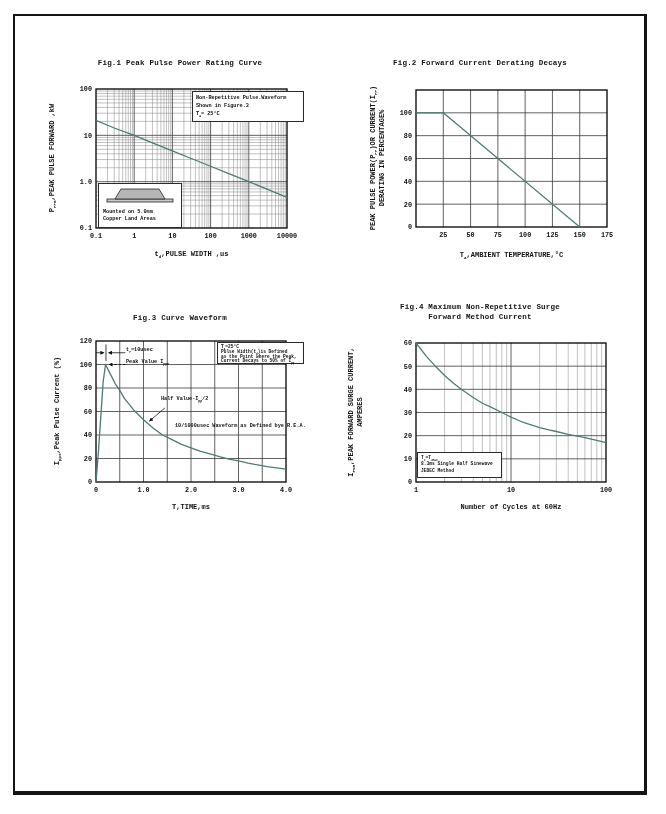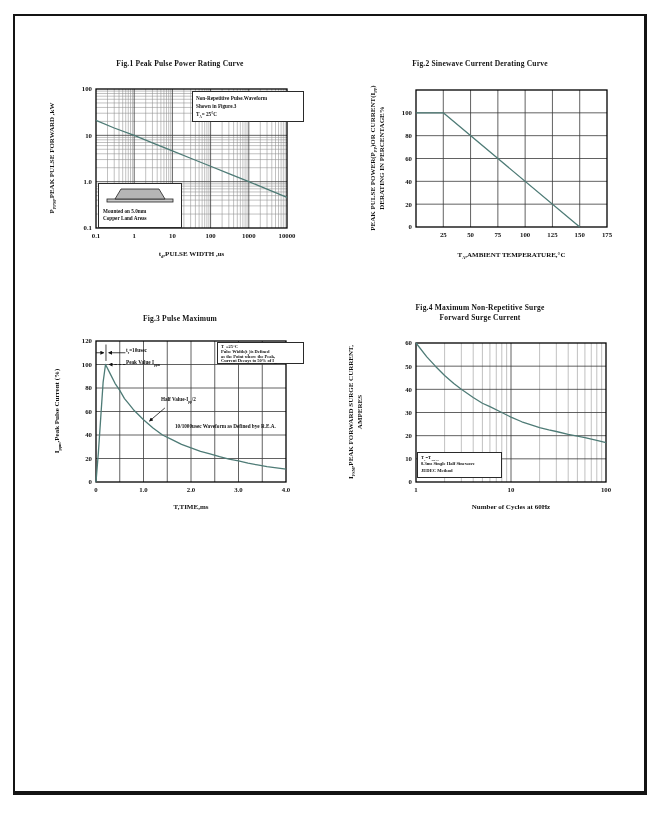--- a/index.html
+++ b/index.html
@@ -1,17 +1,17 @@
 <!DOCTYPE html>
 <html><head>
 <meta charset="utf-8">
 <style>
   html,body{margin:0;padding:0;background:#fff;}
   .page{position:relative;width:666px;height:814px;background:#fff;
-        font-family:Liberation Serif, serif;color:#111;overflow:hidden;}
+        font-family:Liberation Mono, monospace;color:#111;overflow:hidden;}
   .sheet{position:absolute;left:13px;top:14px;width:634px;height:781px;
          border:2px solid #141414;border-right-width:3px;border-bottom-width:4px;
          box-sizing:border-box;background:#fff;}
   .fig{position:absolute;width:280px;height:235px;}
   .fig svg.plot{position:absolute;left:0;top:0;}
   .title{position:absolute;left:0;width:100%;text-align:center;
          font-size:7.5px;font-weight:700;letter-spacing:.2px;}
   .xlab{position:absolute;text-align:center;font-size:7px;font-weight:700;white-space:nowrap;}
   .ylab{position:absolute;transform:translate(-50%,-50%) rotate(-90deg);
         white-space:nowrap;font-size:7px;font-weight:700;text-align:center;line-height:9px;}
@@ -128,21 +128,21 @@
       <svg width="76" height="20" viewBox="0 0 76 20">
         <rect x="4" y="14" width="66" height="3" fill="#c9c9c9" stroke="#222" stroke-width="0.8"></rect>
         <polygon points="12,14 18,4 56,4 62,14" fill="#b5b5b5" stroke="#222" stroke-width="0.8"></polygon>
       </svg>
       <div><span>Mounted on 5.0mm</span></div>
       <div><span>Copper Land Areas</span></div>
     </div>
   </div>
 
   <div class="fig" style="left:340px;top:55px;">
-    <div class="title" style="top:4px;">Fig.2  Sinewave Current Derating Curve</div>
+    <div class="title" style="top:4px;">Fig.2  Forward Current Derating Decays</div>
     <svg class="plot" width="280" height="235">
         <line x1="103.29" y1="35" x2="103.29" y2="172" stroke="#3a3a3a" stroke-width="0.8"></line>
         <line x1="130.57" y1="35" x2="130.57" y2="172" stroke="#3a3a3a" stroke-width="0.8"></line>
         <line x1="157.86" y1="35" x2="157.86" y2="172" stroke="#3a3a3a" stroke-width="0.8"></line>
         <line x1="185.14" y1="35" x2="185.14" y2="172" stroke="#3a3a3a" stroke-width="0.8"></line>
         <line x1="212.43" y1="35" x2="212.43" y2="172" stroke="#3a3a3a" stroke-width="0.8"></line>
         <line x1="239.71" y1="35" x2="239.71" y2="172" stroke="#3a3a3a" stroke-width="0.8"></line>
         <line x1="76" y1="149.17" x2="267" y2="149.17" stroke="#3a3a3a" stroke-width="0.8"></line>
         <line x1="76" y1="126.33" x2="267" y2="126.33" stroke="#3a3a3a" stroke-width="0.8"></line>
         <line x1="76" y1="103.50" x2="267" y2="103.50" stroke="#3a3a3a" stroke-width="0.8"></line>
@@ -165,21 +165,21 @@
         <polyline points="76.00,57.83 103.29,57.83 239.71,172.00" fill="none" stroke="#4e7b76" stroke-width="1.3" stroke-linejoin="round"></polyline>
       </svg>
     <div class="ylab" style="left:38px;top:103px;">
       <div><span>PEAK  PULSE  POWER(P</span><sub>PP</sub><span>)OR CURRENT(I</span><sub>PP</sub><span>)</span></div>
       <div><span>DERATING IN PERCENTAGE%</span></div>
     </div>
     <div class="xlab" style="left:76px;top:196px;width:191px;"><span>T</span><sub>A</sub><span>,AMBIENT TEMPERATURE,°C</span></div>
   </div>
 
   <div class="fig" style="left:40px;top:300px;">
-    <div class="title" style="top:14px;">Fig.3  Pulse Maximum</div>
+    <div class="title" style="top:14px;">Fig.3  Curve Waveform</div>
     <svg class="plot" width="280" height="235">
         <line x1="79.75" y1="41" x2="79.75" y2="182" stroke="#3a3a3a" stroke-width="0.8"></line>
         <line x1="103.50" y1="41" x2="103.50" y2="182" stroke="#3a3a3a" stroke-width="0.8"></line>
         <line x1="127.25" y1="41" x2="127.25" y2="182" stroke="#3a3a3a" stroke-width="0.8"></line>
         <line x1="151.00" y1="41" x2="151.00" y2="182" stroke="#3a3a3a" stroke-width="0.8"></line>
         <line x1="174.75" y1="41" x2="174.75" y2="182" stroke="#3a3a3a" stroke-width="0.8"></line>
         <line x1="198.50" y1="41" x2="198.50" y2="182" stroke="#3a3a3a" stroke-width="0.8"></line>
         <line x1="222.25" y1="41" x2="222.25" y2="182" stroke="#3a3a3a" stroke-width="0.8"></line>
         <line x1="56" y1="158.50" x2="246" y2="158.50" stroke="#3a3a3a" stroke-width="0.8"></line>
         <line x1="56" y1="135.00" x2="246" y2="135.00" stroke="#3a3a3a" stroke-width="0.8"></line>
@@ -220,21 +220,21 @@
       <div><span>Current Decays to 50% of I</span><sub>pp</sub></div>
     </div>
     <div class="freelab" style="left:86px;top:47px;"><span>t</span><sub>r</sub><span>=10usec</span></div>
     <div class="freelab" style="left:86px;top:59px;"><span>Peak  Value   I</span><sub>ppm</sub></div>
     <div class="freelab" style="left:121px;top:96px;"><span>Half  Value-I</span><sub>pp</sub><span>/2</span></div>
     <div class="freelab" style="left:135px;top:123px;"><span>10/1000usec  Waveform as Defined bye R.E.A.</span></div>
   </div>
 
   <div class="fig" style="left:340px;top:300px;">
     <div class="title" style="top:3px;">Fig.4  Maximum Non-Repetitive Surge</div>
-    <div class="title" style="top:13px;">Forward Surge Current</div>
+    <div class="title" style="top:13px;">Forward Method Current</div>
     <svg class="plot" width="280" height="235">
         <line x1="104.60" y1="43" x2="104.60" y2="182" stroke="#8e8e8e" stroke-width="0.55"></line>
         <line x1="121.33" y1="43" x2="121.33" y2="182" stroke="#8e8e8e" stroke-width="0.55"></line>
         <line x1="133.20" y1="43" x2="133.20" y2="182" stroke="#8e8e8e" stroke-width="0.55"></line>
         <line x1="142.40" y1="43" x2="142.40" y2="182" stroke="#8e8e8e" stroke-width="0.55"></line>
         <line x1="149.92" y1="43" x2="149.92" y2="182" stroke="#8e8e8e" stroke-width="0.55"></line>
         <line x1="156.28" y1="43" x2="156.28" y2="182" stroke="#8e8e8e" stroke-width="0.55"></line>
         <line x1="161.79" y1="43" x2="161.79" y2="182" stroke="#8e8e8e" stroke-width="0.55"></line>
         <line x1="166.65" y1="43" x2="166.65" y2="182" stroke="#8e8e8e" stroke-width="0.55"></line>
         <line x1="199.60" y1="43" x2="199.60" y2="182" stroke="#8e8e8e" stroke-width="0.55"></line>

